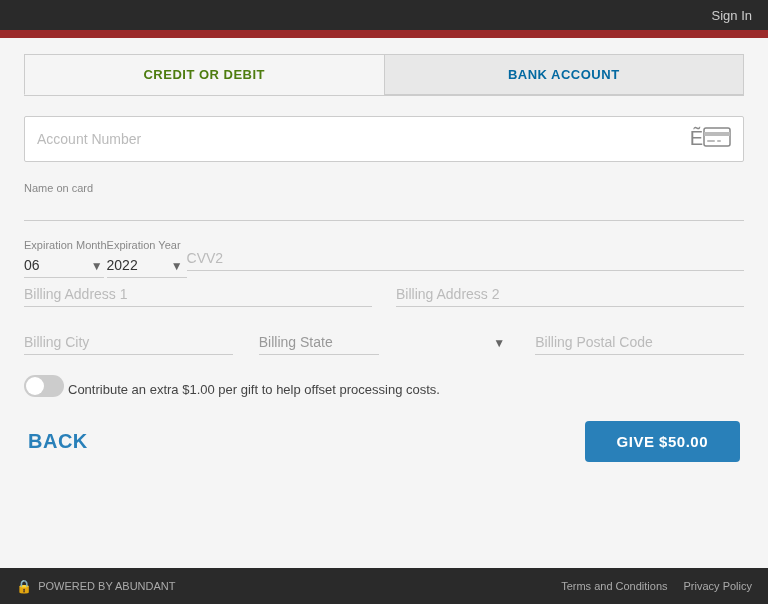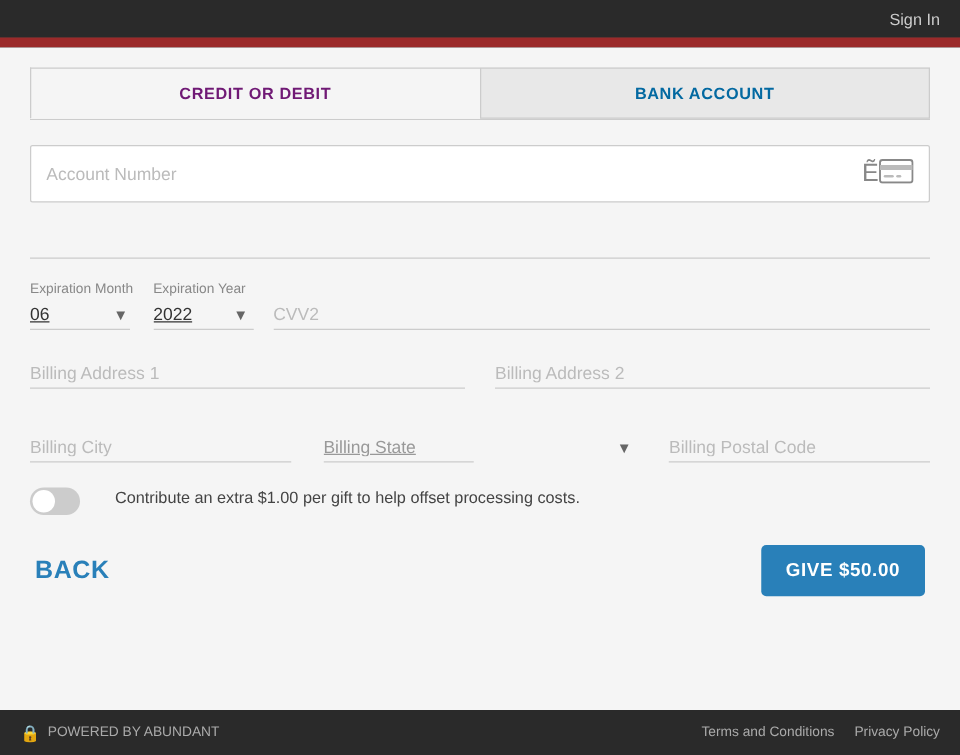--- a/index.html
+++ b/index.html
@@ -59,21 +59,21 @@
       font-weight: bold;
       letter-spacing: 0.5px;
       cursor: pointer;
       color: #0369a1;
       border: 1px solid #ccc;
       background: #e8e8e8;
     }
     .tab.active {
       background: #f5f5f5;
       border-bottom: 1px solid #f5f5f5;
-      color: #701a75;
+      color: #4d7c0f;
     }
     .tab:first-child {
       border-right: none;
     }
 
     
     .form-area {
       padding: 20px 24px;
       flex: 1;
       display: flex;
@@ -140,23 +140,22 @@
       font-size: 14px;
       color: #333;
       padding: 4px 0;
       outline: none;
       width: 100%;
     }
 
     
     .expiry-cvv-row {
       display: flex;
-      gap: 16px;
-      margin-bottom: 22px;
-      align-items: flex-end;
+      margin-bottom: 4px;
+      align-items: center;
     }
     .select-group {
       display: flex;
       flex-direction: column;
     }
     .select-label {
       font-size: 11px;
       color: #888;
       margin-bottom: 2px;
     }
@@ -170,38 +169,37 @@
       -webkit-appearance: none;
       border: none;
       border-bottom: 1px solid #ccc;
       background: transparent;
       font-size: 14px;
       color: #333;
       padding: 4px 24px 4px 0;
       outline: none;
       cursor: pointer;
       min-width: 80px;
-      text-decoration: underline;
     }
     .select-arrow {
       position: absolute;
       right: 4px;
       pointer-events: none;
       color: #666;
       font-size: 12px;
     }
     .cvv-group {
       flex: 1;
     }
 
     
     .billing-row {
       display: flex;
       gap: 24px;
-      margin-bottom: 34px;
+      margin-bottom: 23px;
     }
     .billing-row .field-group {
       flex: 1;
       margin-bottom: 0;
     }
 
     
     .city-state-zip-row {
       display: flex;
       gap: 26px;
@@ -214,22 +212,22 @@
     .state-group {
       flex: 1.2;
     }
     .zip-group {
       flex: 1;
     }
 
     
     .toggle-row {
       display: flex;
-      align-items: flex-start;
-      gap: 28px;
+      align-items: flex-end;
+      gap: 4px;
       margin-bottom: 24px;
     }
     .toggle {
       position: relative;
       width: 40px;
       height: 22px;
       cursor: pointer;
     }
     .toggle input {
       opacity: 0;
@@ -272,21 +270,21 @@
       color: #2980b9;
       font-size: 20px;
       font-weight: bold;
       cursor: pointer;
       letter-spacing: 0.5px;
     }
     .give-btn {
       background: #2980b9;
       color: #fff;
       border: none;
-      padding: 12px 20px;
+      padding: 12px 32px;
       font-size: 15px;
       font-weight: bold;
       border-radius: 4px;
       cursor: pointer;
       letter-spacing: 0.5px;
     }
 
     
     .bottom-bar {
       background: #2a2a2a;
@@ -346,20 +344,21 @@
 
       <svg width="28" height="20" viewBox="0 0 28 20" fill="none" xmlns="http://www.w3.org/2000/svg">
         <rect x="1" y="1" width="26" height="18" rx="2" stroke="#888" stroke-width="1.5" fill="none"></rect>
         <rect x="1" y="5" width="26" height="4" fill="#bbb"></rect>
         <rect x="4" y="13" width="8" height="2" rx="1" fill="#bbb"></rect>
         <rect x="14" y="13" width="4" height="2" rx="1" fill="#bbb"></rect>
       </svg>
     </div>
 
     <div class="name-row field-group">
+      <label class="field-label">Name on card</label>
       <input class="name-input field-input" type="text" style="">
     </div>
 
     <div class="expiry-cvv-row">
       <div class="select-group">
         <label class="select-label">Expiration Month</label>
         <div class="select-wrapper">
           <select>
             <option value="01">01</option>
             <option value="02">02</option>

